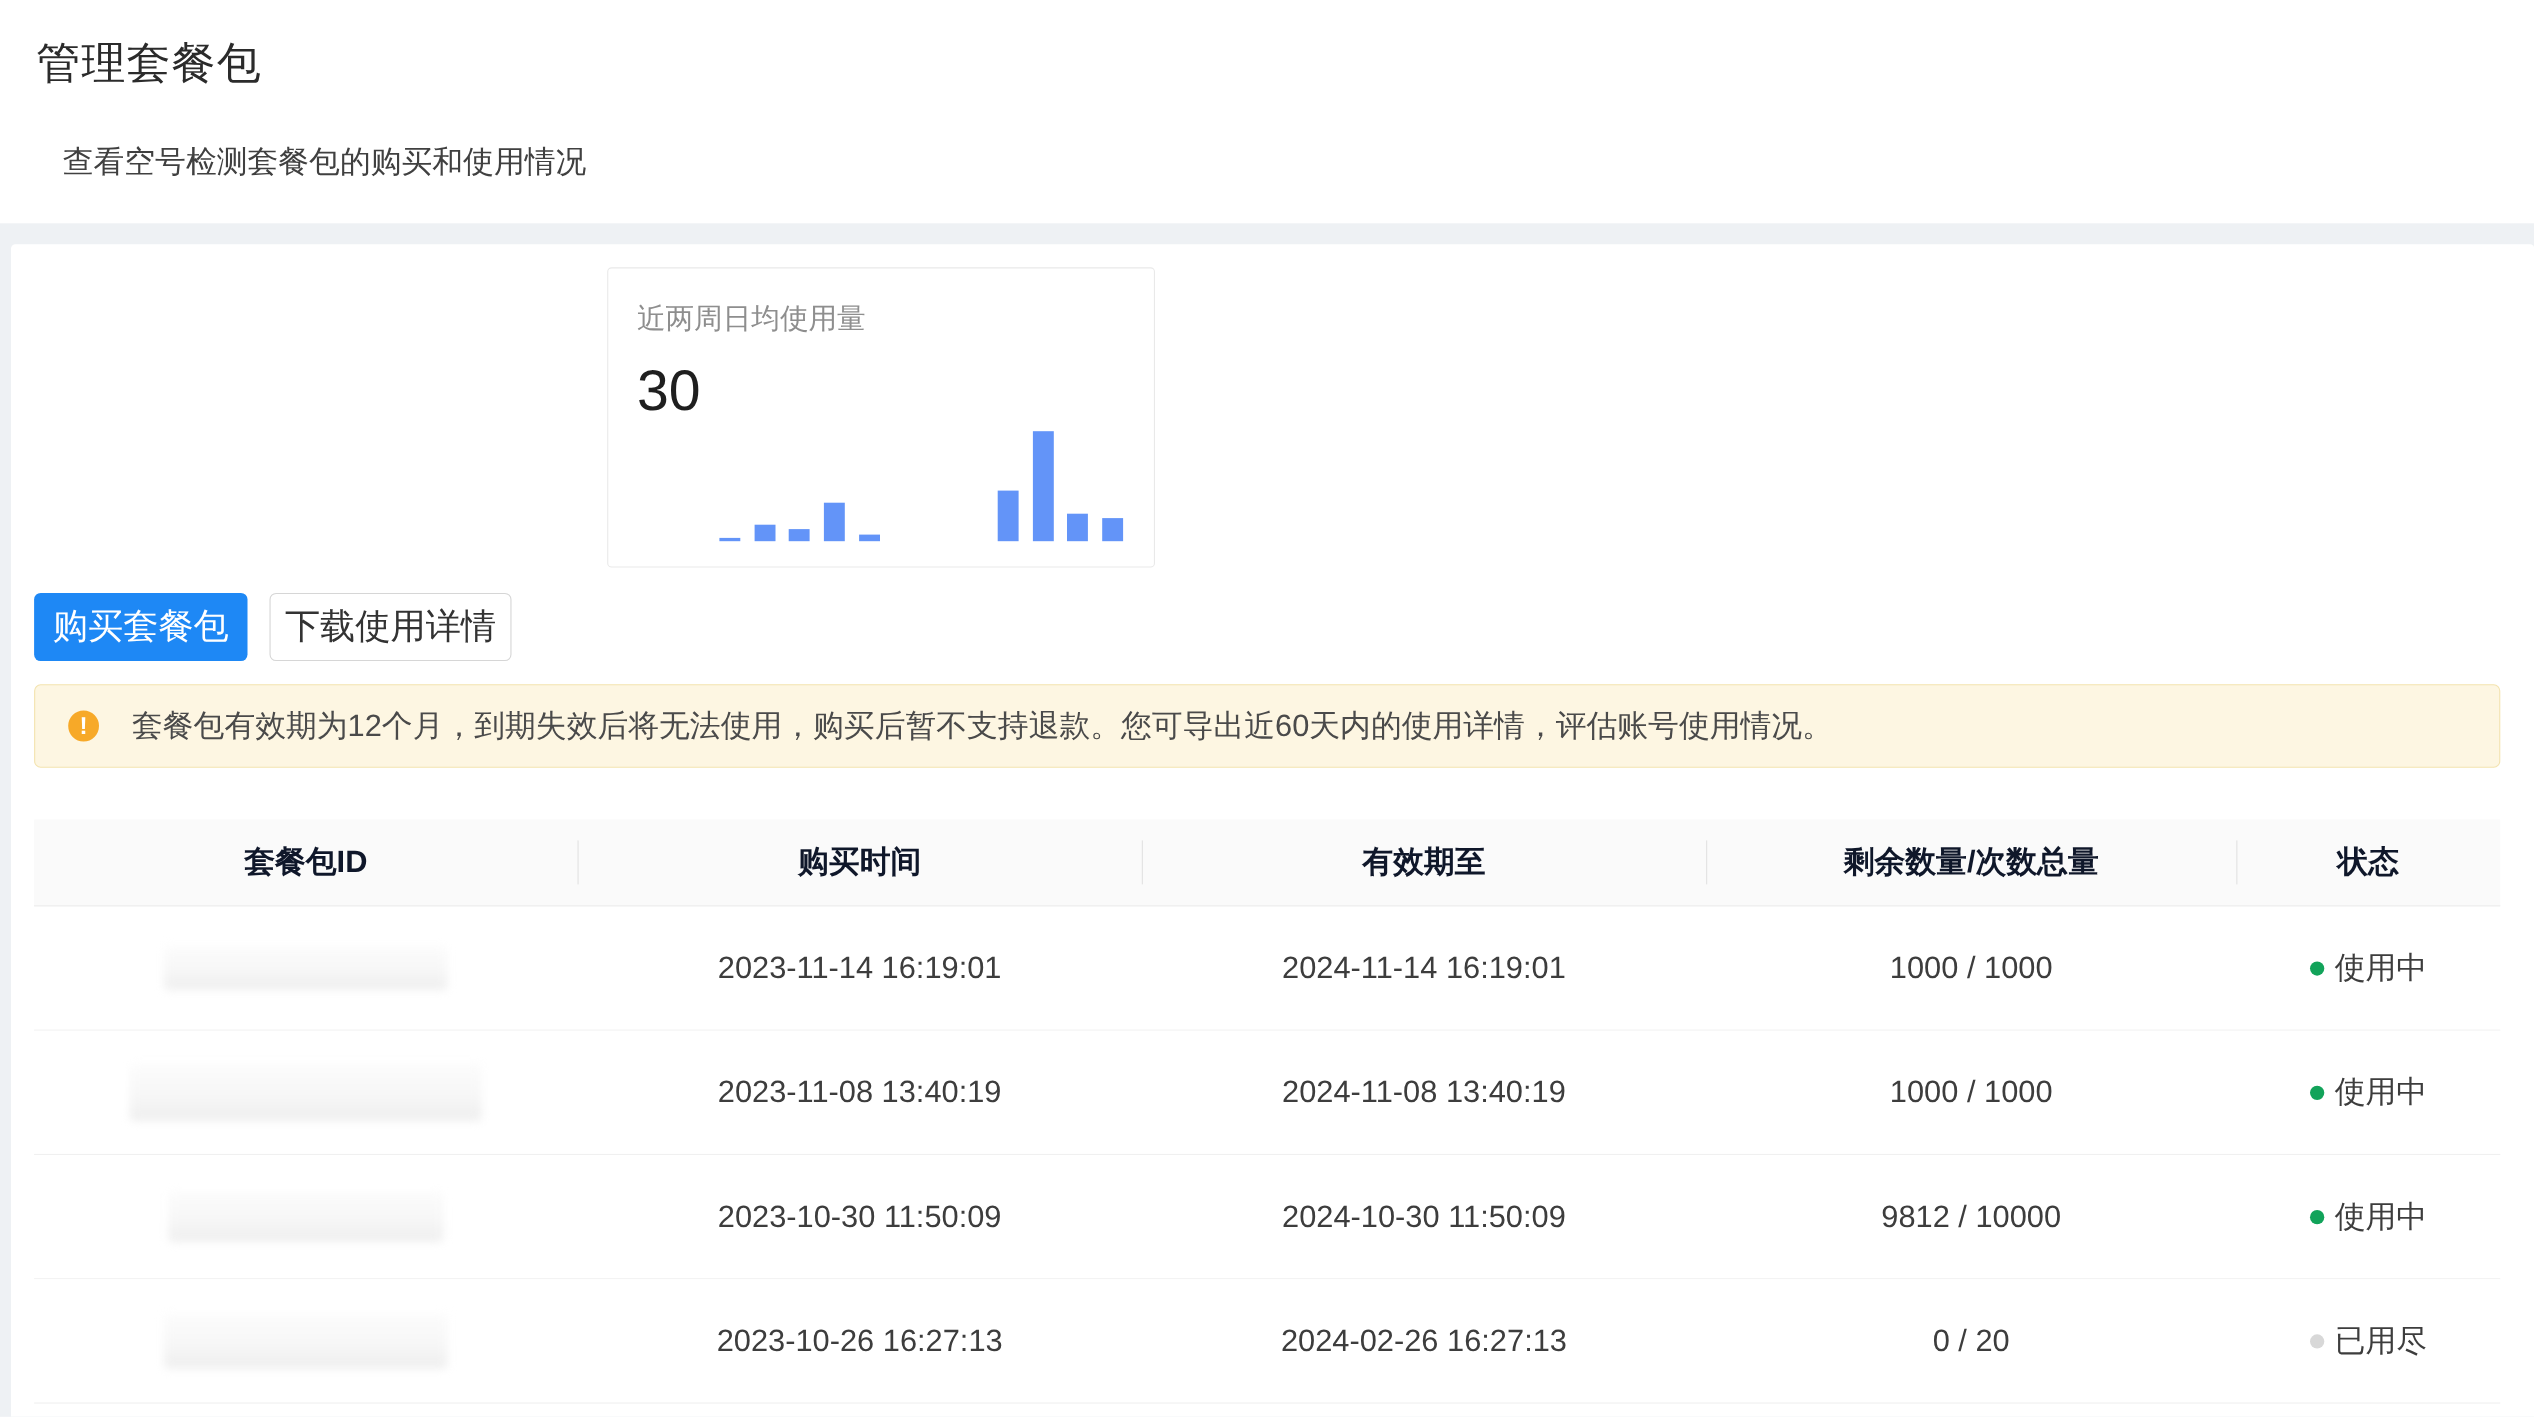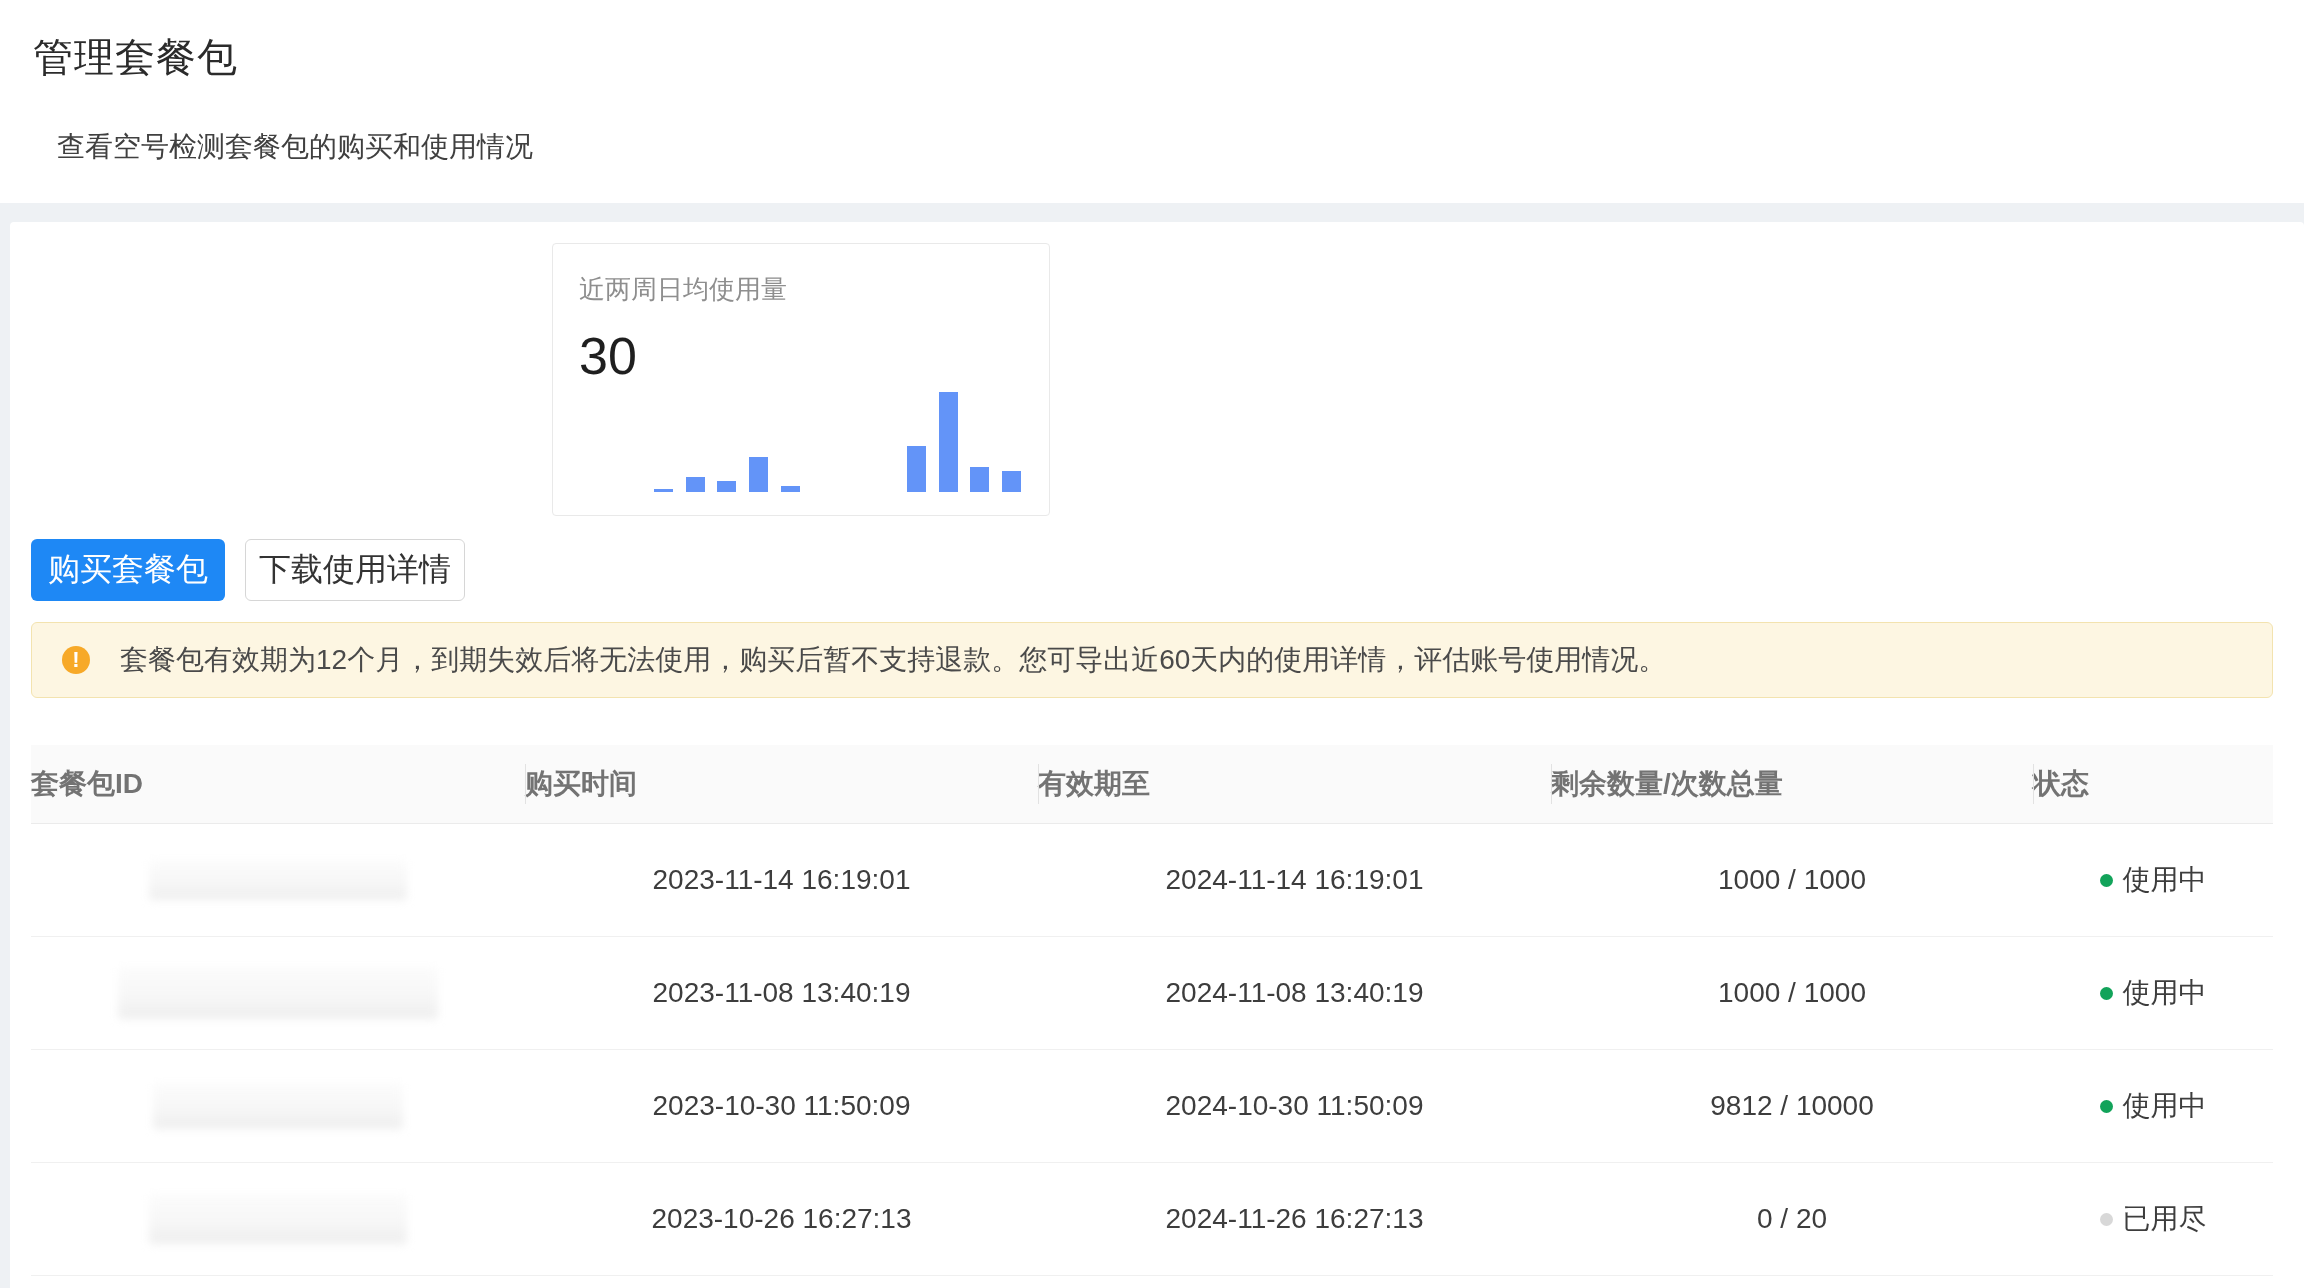--- a/index.html
+++ b/index.html
@@ -41,21 +41,21 @@
           background:#fdf6e2;border:1px solid #f3e3af;border-radius:6px;
           display:flex;align-items:center;}
   .notice-icon{flex:0 0 auto;width:28px;height:28px;margin-left:30px;border-radius:50%;
                background:#f7a928;color:#fff;font-size:22px;font-weight:bold;
                display:flex;align-items:center;justify-content:center;line-height:1;}
   .notice-text{margin-left:30px;font-size:28px;color:#4a4a4a;}
 
   
   .table{position:absolute;left:21px;top:523px;width:2242px;}
   .t-header{position:relative;display:flex;height:78px;background:#fafafa;border-bottom:1px solid #ebebeb;align-items:center;}
-  .t-header .th{font-size:28px;font-weight:600;color:#737373;text-align:left;}
+  .t-header .th{font-size:28px;font-weight:600;color:#0f172a;text-align:center;}
   .th-sep{position:absolute;top:19px;width:1px;height:40px;background:#e2e2e2;}
   .t-row{display:flex;height:112px;border-bottom:1px solid #f0f0f0;align-items:center;background:#fff;}
   .td{font-size:28px;color:#3d3d3d;text-align:center;display:flex;align-items:center;justify-content:center;}
   .c1{width:494px;} .c2{width:513px;} .c3{width:513px;} .c4{width:482px;} .c5{width:240px;}
 
   .redacted{border-radius:4px;filter:blur(4px);
             background:linear-gradient(to bottom,#fcfcfc 0%,#f7f7f7 55%,#eeeeee 100%);}
 
   .status{display:flex;align-items:center;justify-content:center;}
   .status-dot{width:13px;height:13px;border-radius:50%;margin-right:10px;flex:0 0 auto;}
@@ -153,21 +153,21 @@
               <span class="status-dot" style="background: rgb(18, 163, 90);"></span>
               <span>使用中</span>
             </div>
           </div>
         </div>
         <div class="t-row">
           <div class="td c1">
             <div class="redacted" style="width: 258px; height: 50px;"></div>
           </div>
           <div class="td c2">2023-10-26 16:27:13</div>
-          <div class="td c3">2024-11-26 16:27:13</div>
+          <div class="td c3">2024-02-26 16:27:13</div>
           <div class="td c4">0 / 20</div>
           <div class="td c5">
             <div class="status">
               <span class="status-dot" style="background: rgb(216, 216, 216);"></span>
               <span>已用尽</span>
             </div>
           </div>
         </div>
       </div>
   </div>

